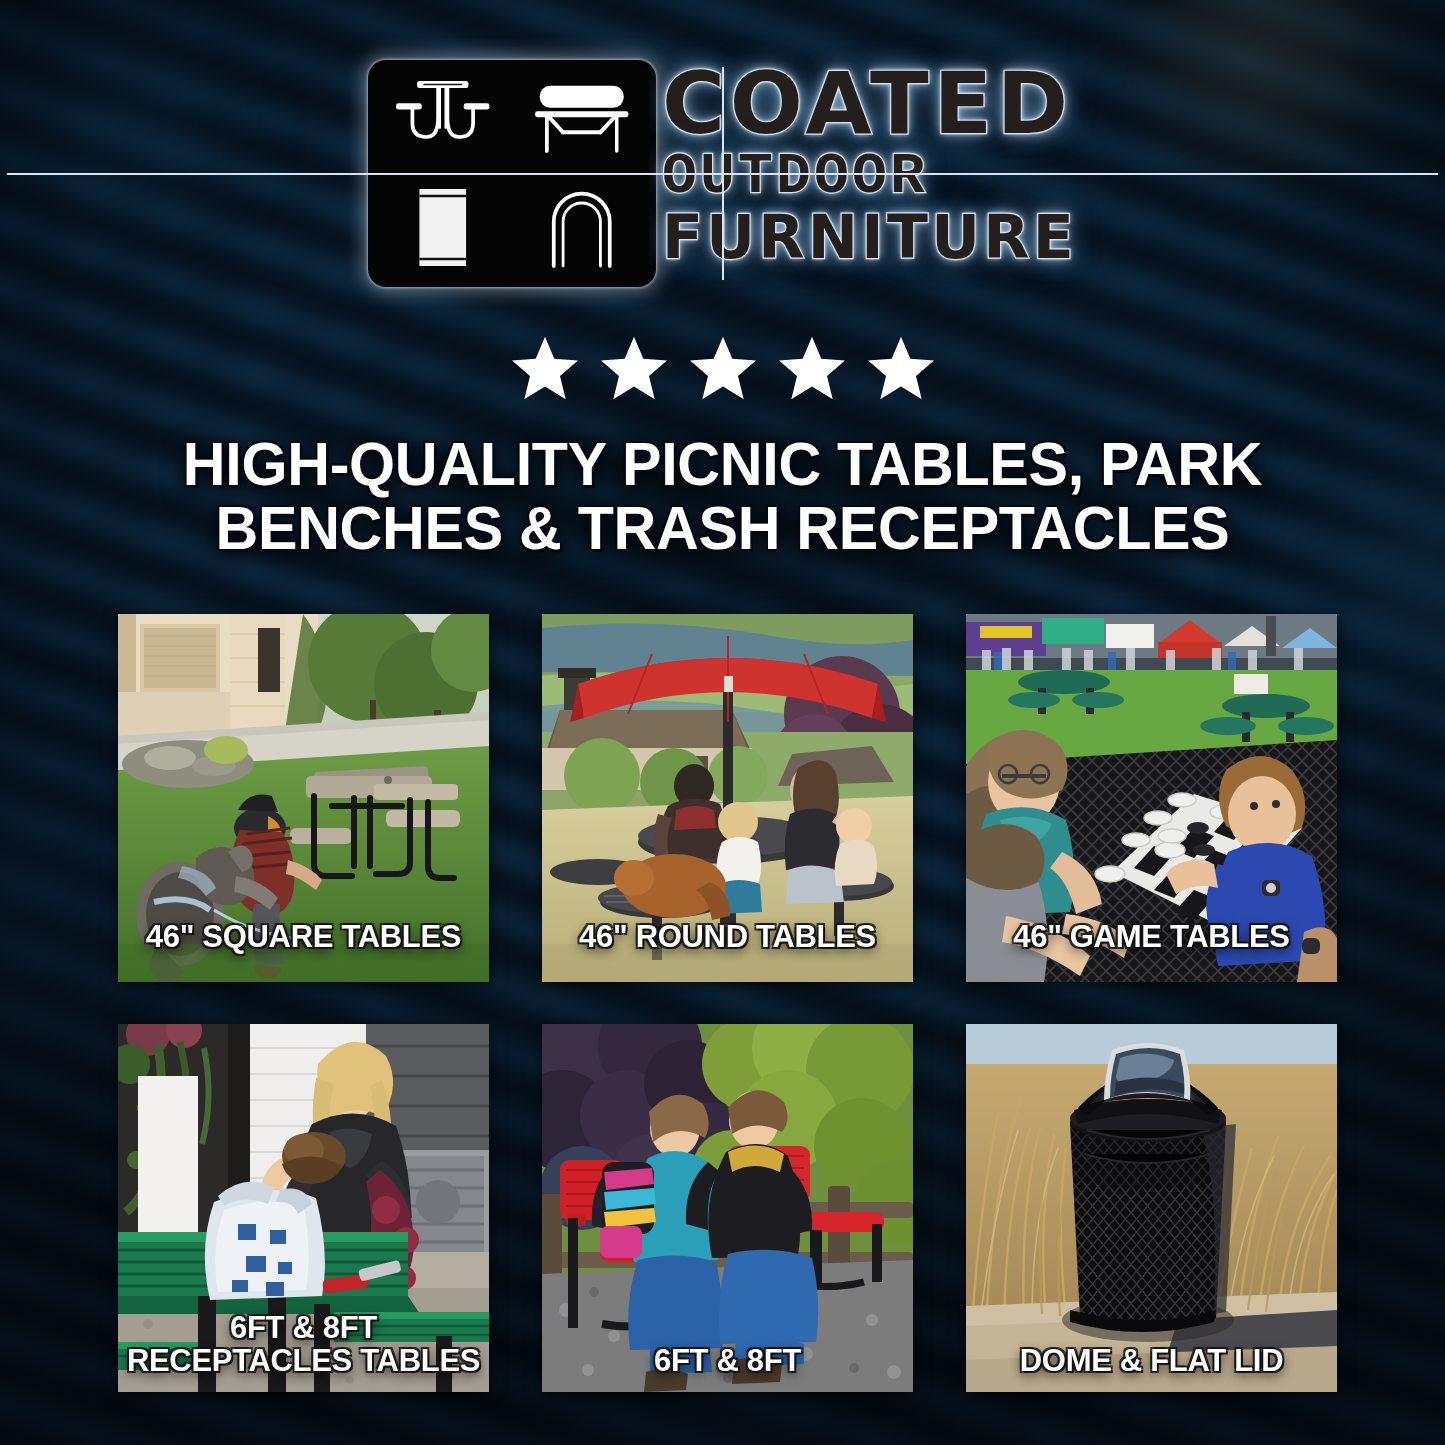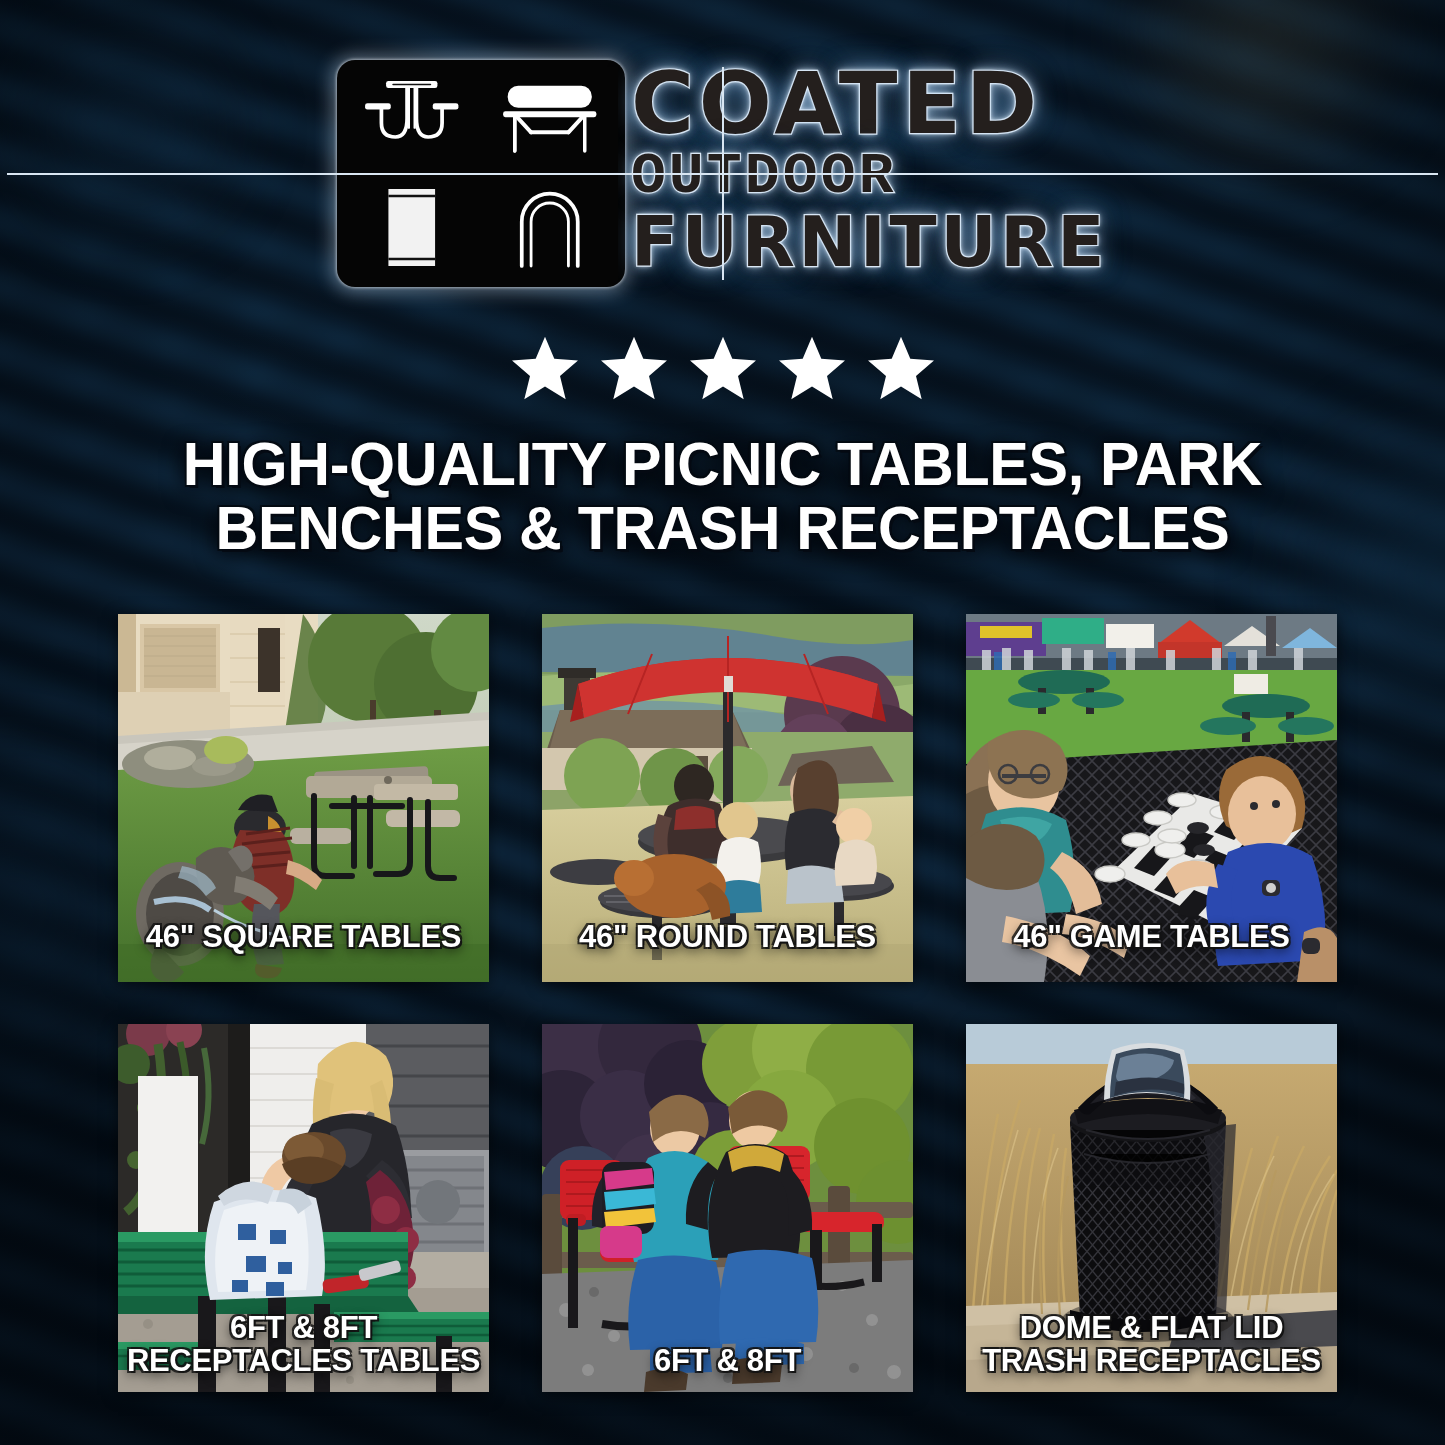--- a/index.html
+++ b/index.html
@@ -95,21 +95,21 @@
     -webkit-text-stroke:2.4px #f2f7fc;
     paint-order:stroke fill;
     text-shadow:
        0 0 4px rgba(236,246,255,.95),
        0 0 11px rgba(190,216,240,.80),
        0 0 22px rgba(130,170,210,.55),
        0 0 34px rgba(90,140,190,.35);
   }
   .wm-1{font-size:86px;}
   .wm-2{font-size:58px;margin-top:6px;font-family:Liberation Mono, monospace;}
-  .wm-3{font-size:69px;margin-top:6px;}
+  .wm-3{font-size:60px;margin-top:6px;}
 
   
   .stars{
     position:absolute;left:0;right:0;top:332px;
     display:flex;justify-content:center;align-items:center;gap:17px;
   }
   .star{width:72px;height:72px;display:block;}
   .star svg{width:100%;height:100%;display:block;}
 
   
@@ -888,19 +888,18 @@
             <g stroke="#b79a60" stroke-width="2.2" opacity=".85" fill="none">
               <path d="M94 292 q-6 -80 8 -140"></path>
                 <path d="M76 290 q-4 -70 0 -120"></path>
               <path d="M282 286 q10 -80 28 -140"></path>
                 <path d="M300 288 q8 -70 22 -120"></path>
             </g>
           </svg>
         </div>
         <div class="cap cap-2line">
           <span class="c-line">DOME &amp; FLAT LID</span>
-          <span class="c-line">TRASH RECEPTACLES</span>
         </div>
       </div>
 
     </div>
   </div>
 </div>
 
 </body></html>

